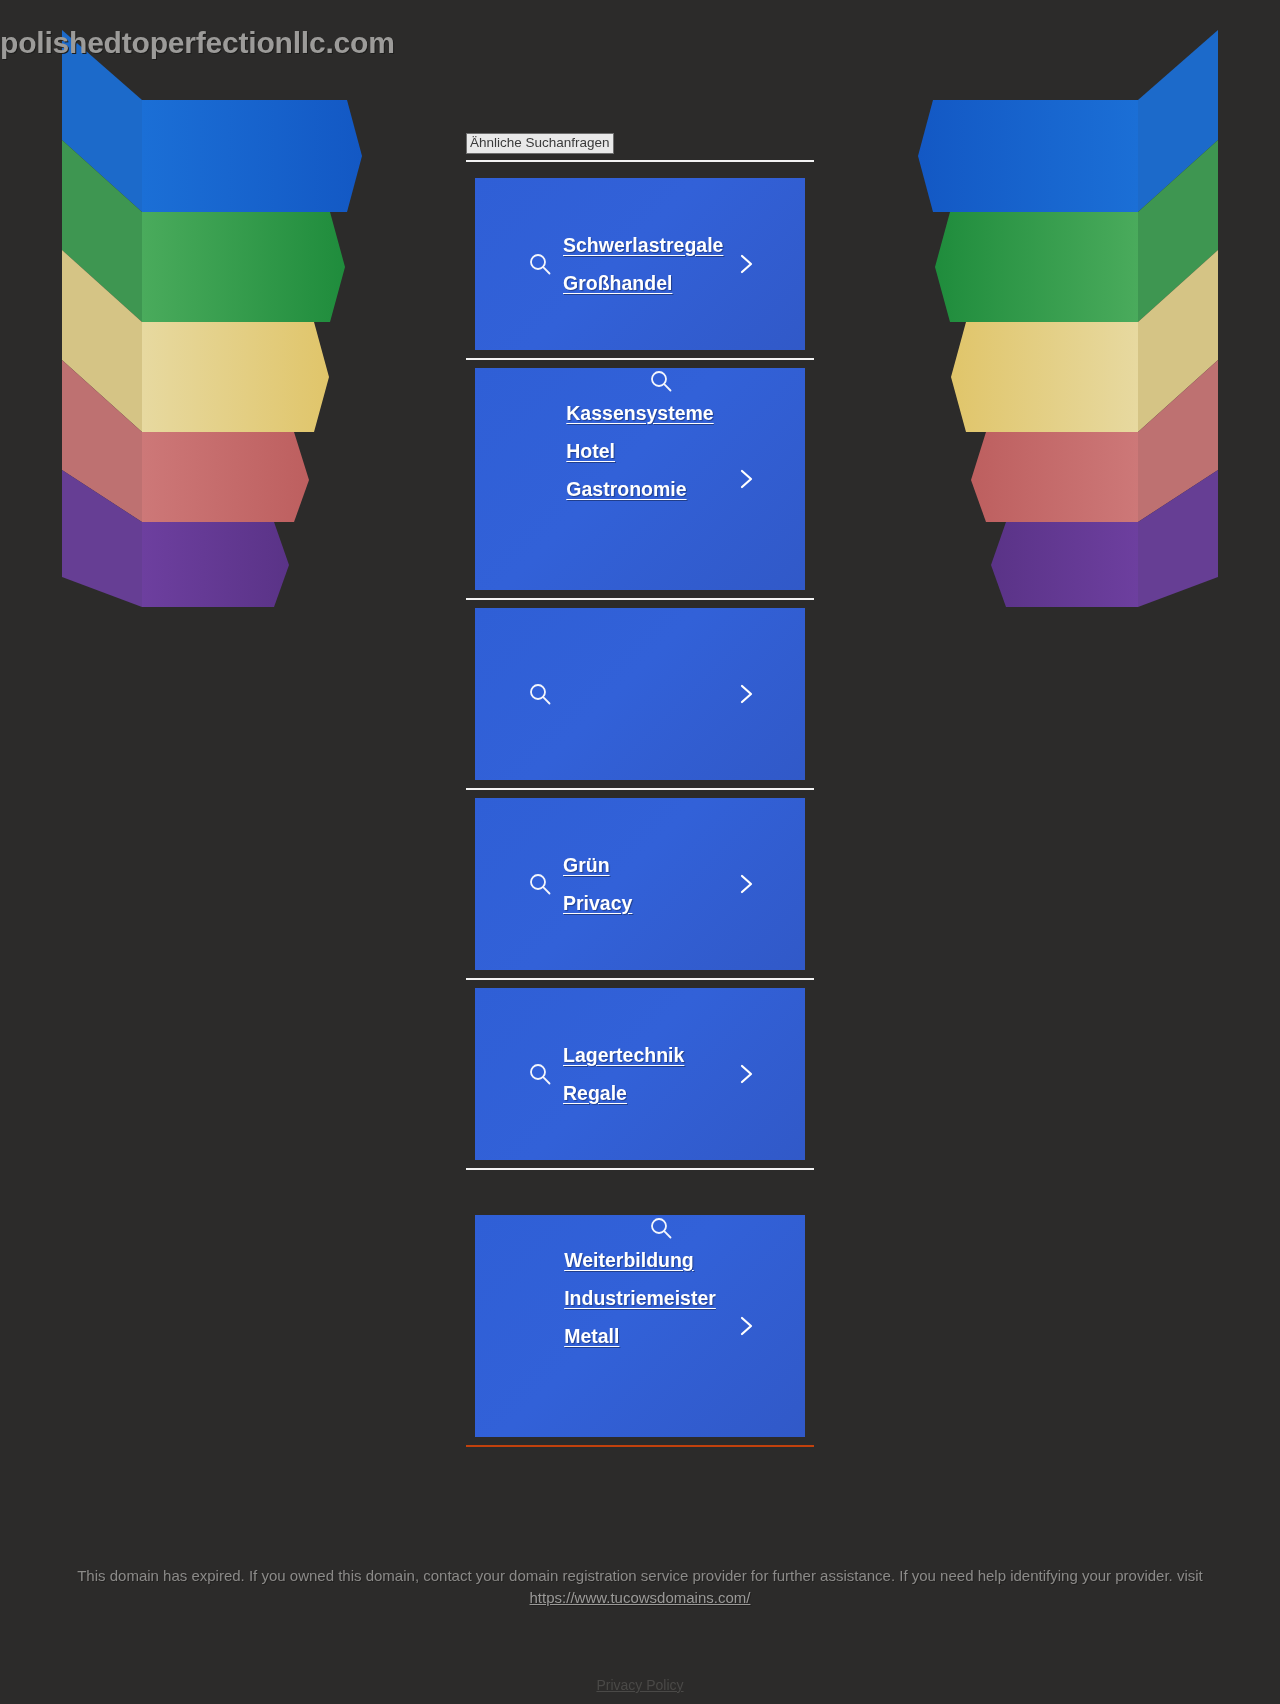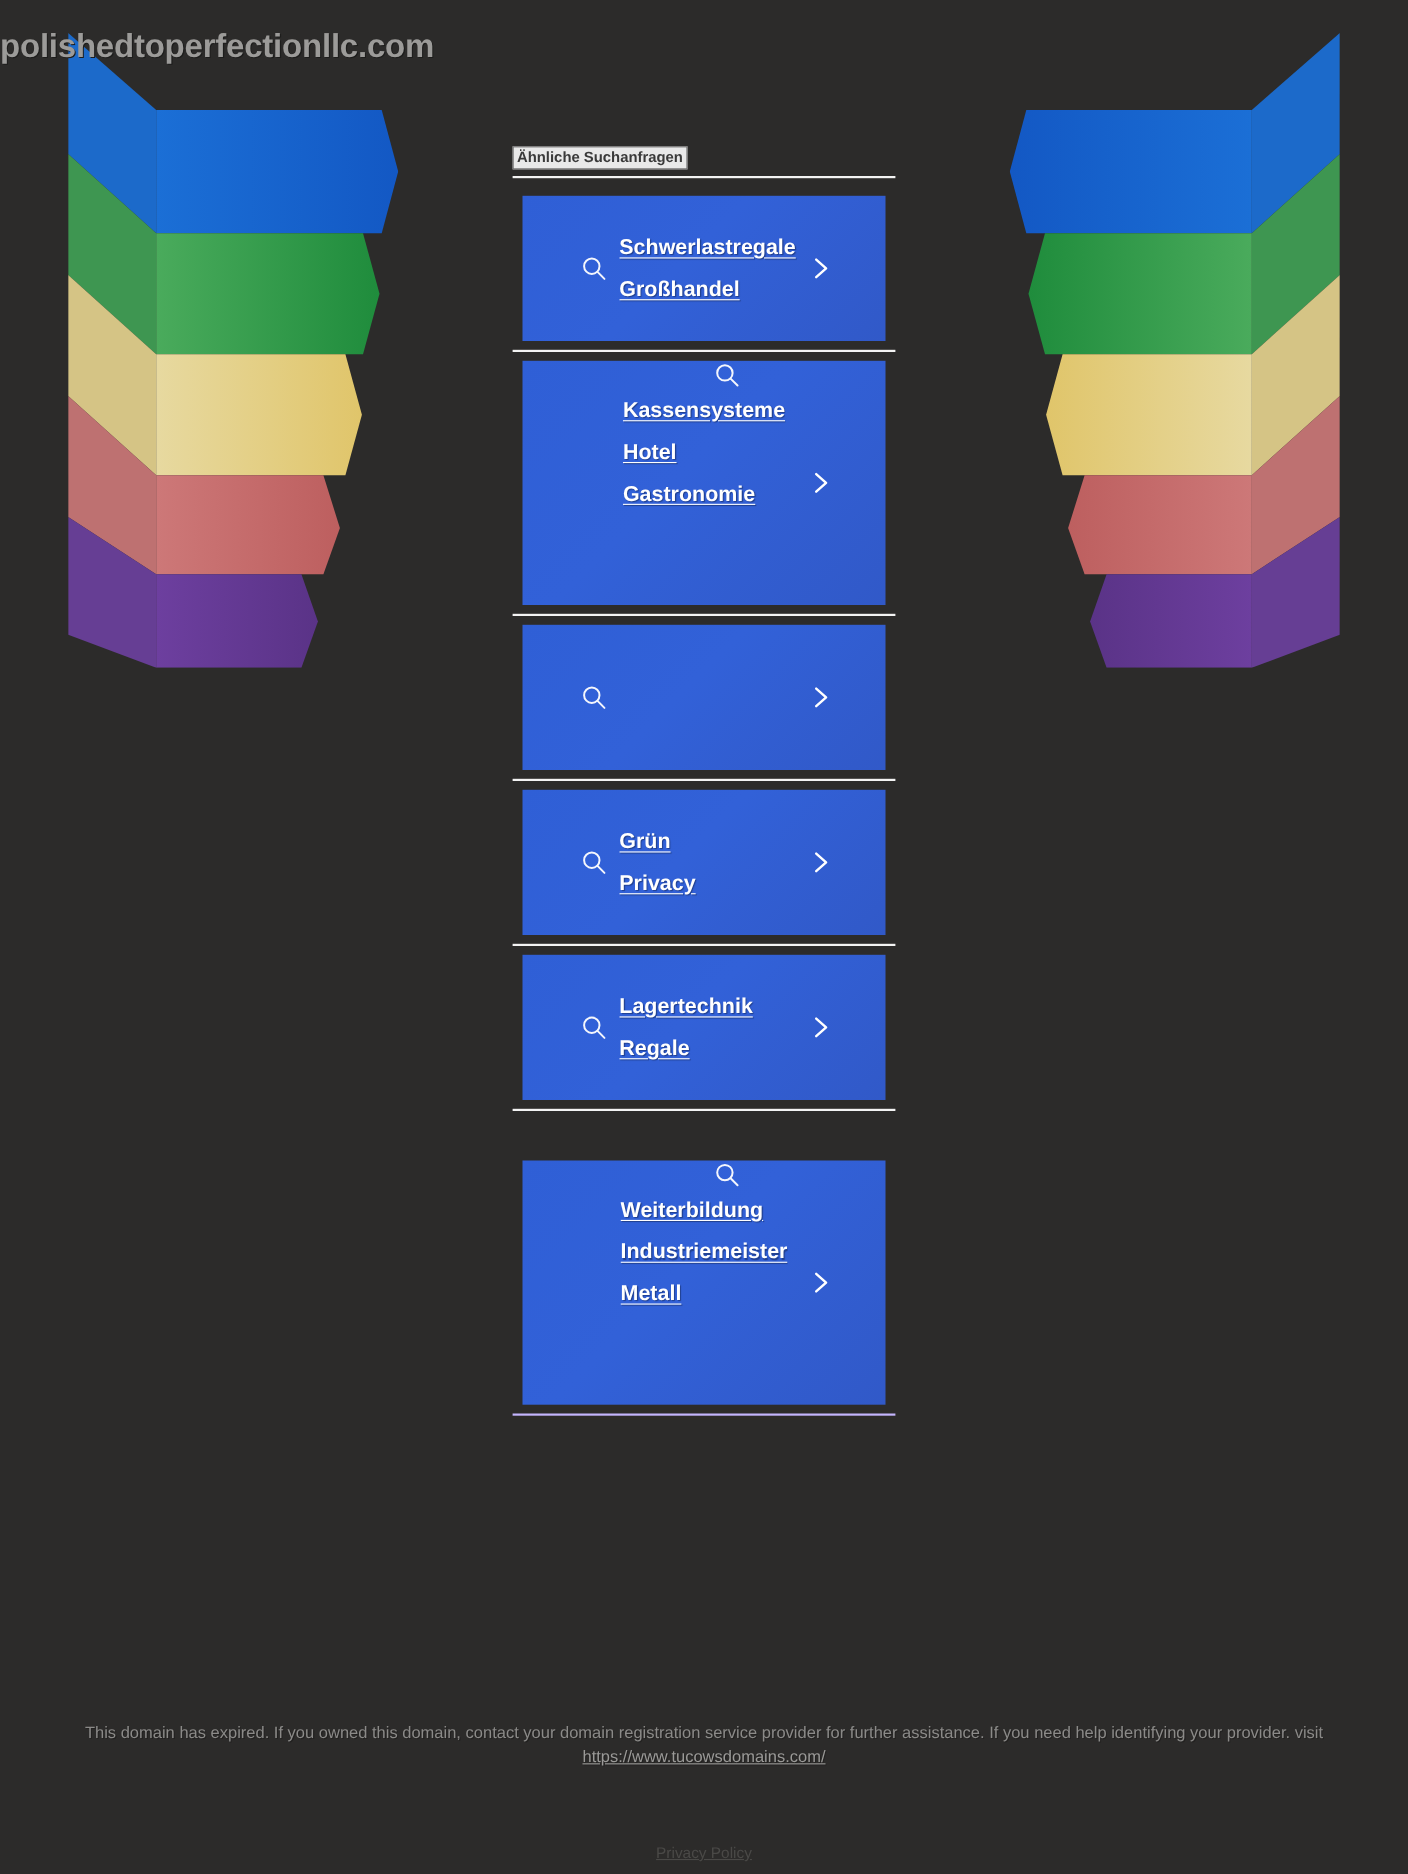--- a/index.html
+++ b/index.html
@@ -67,29 +67,28 @@
     left: 0;
     top: -7px;
     display: inline-block;
     padding: 1px 3px 2px 3px;
     background: #e9e9e9;
     border: 1px solid #6e6e6e;
     color: #3a3a3a;
     font-size: 13.5px;
     line-height: 16px;
     white-space: nowrap;
-    font-weight: bold;
   }
 
   
   .result-row {
     position: relative;
     border-bottom: 2px solid #f3f3f3;
   }
-  .result-row:last-child { border-bottom: 2px solid #c4b5fd; margin-top: 45px; }
+  .result-row:last-child { border-bottom: 2px solid #c2410c; margin-top: 45px; }
 
   .card {
     position: relative;
     width: 330px;
     margin: 8px auto 8px auto;
     background: linear-gradient(135deg, #2f5fd6 0%, #3261d8 45%, #3159c8 100%);
     display: flex;
     align-items: center;
     justify-content: flex-start;
     overflow: hidden;
@@ -123,21 +122,21 @@
     position: absolute;
     right: 48px;
     top: 50%;
     transform: translateY(-50%);
     width: 22px;
     height: 22px;
   }
   .card .chev svg { display: block; }
 
   
-  .h-lines-2 { height: 132px; }
+  .h-lines-2 { height: 172px; }
   .h-lines-3 { height: 222px; flex-direction: column; }
 
   
   #disclaimer {
     position: absolute;
     left: 0;
     top: 1565px;
     width: 1280px;
     padding: 0 12px;
     text-align: center;

